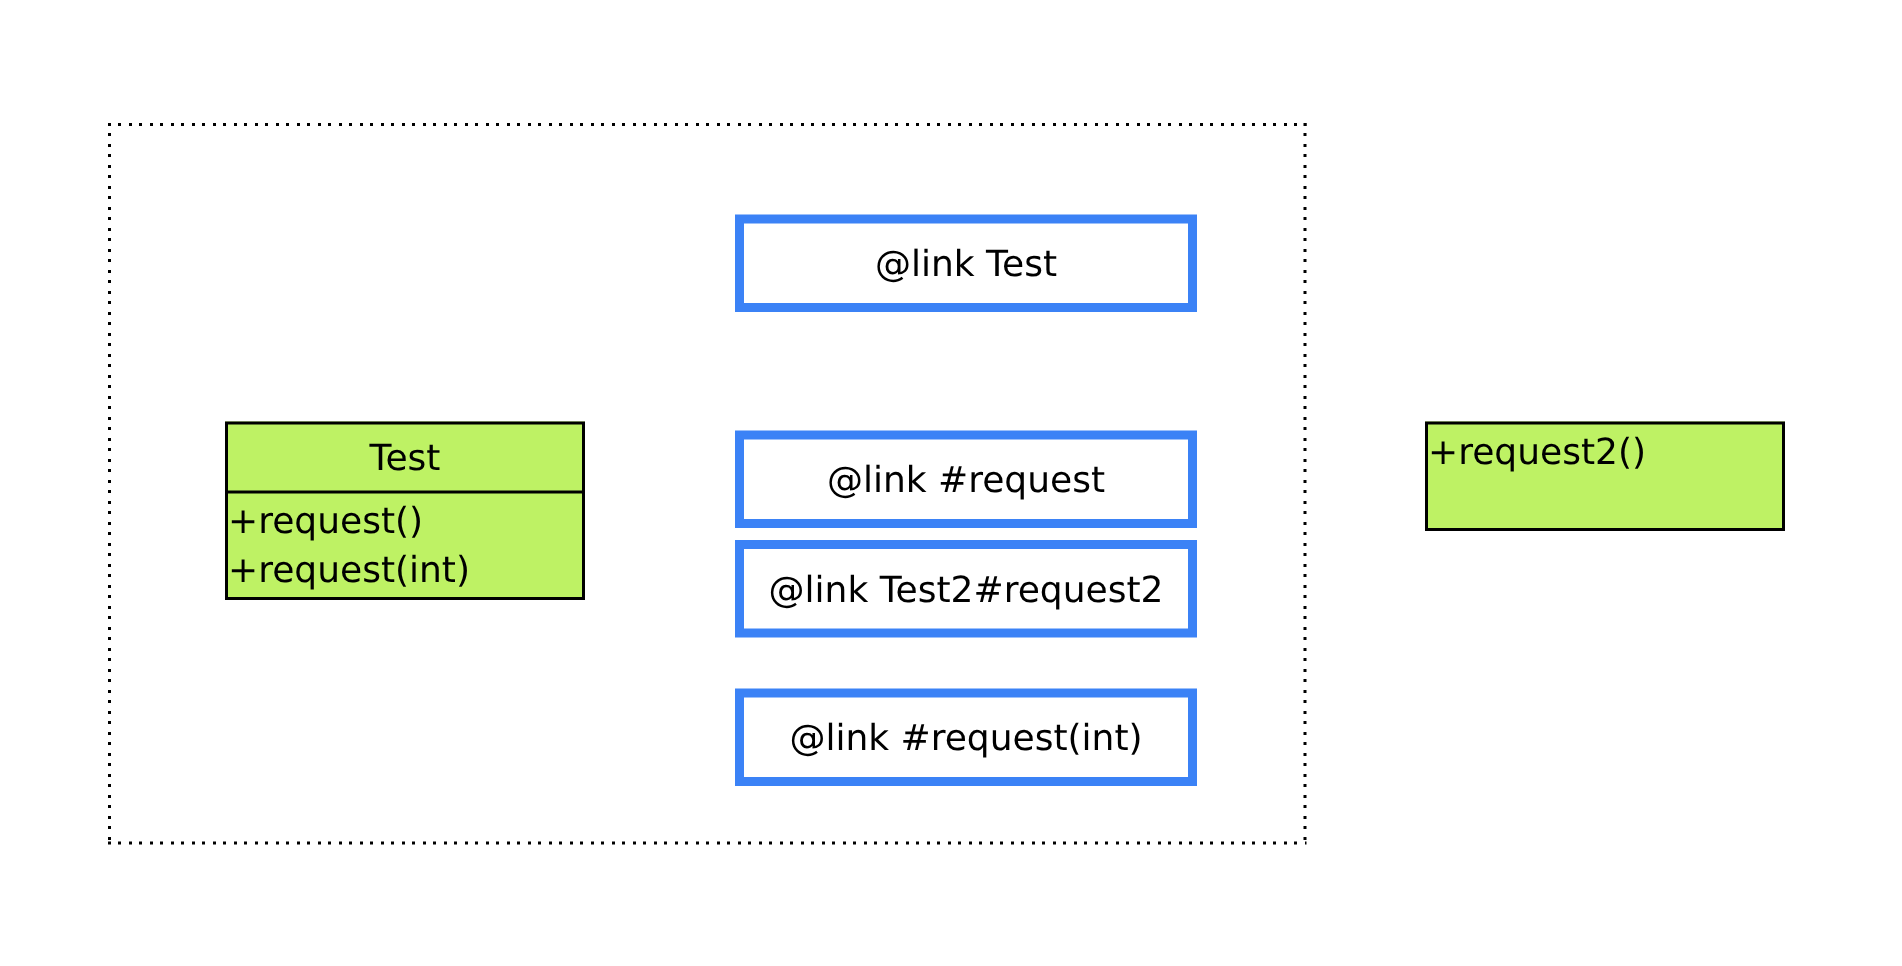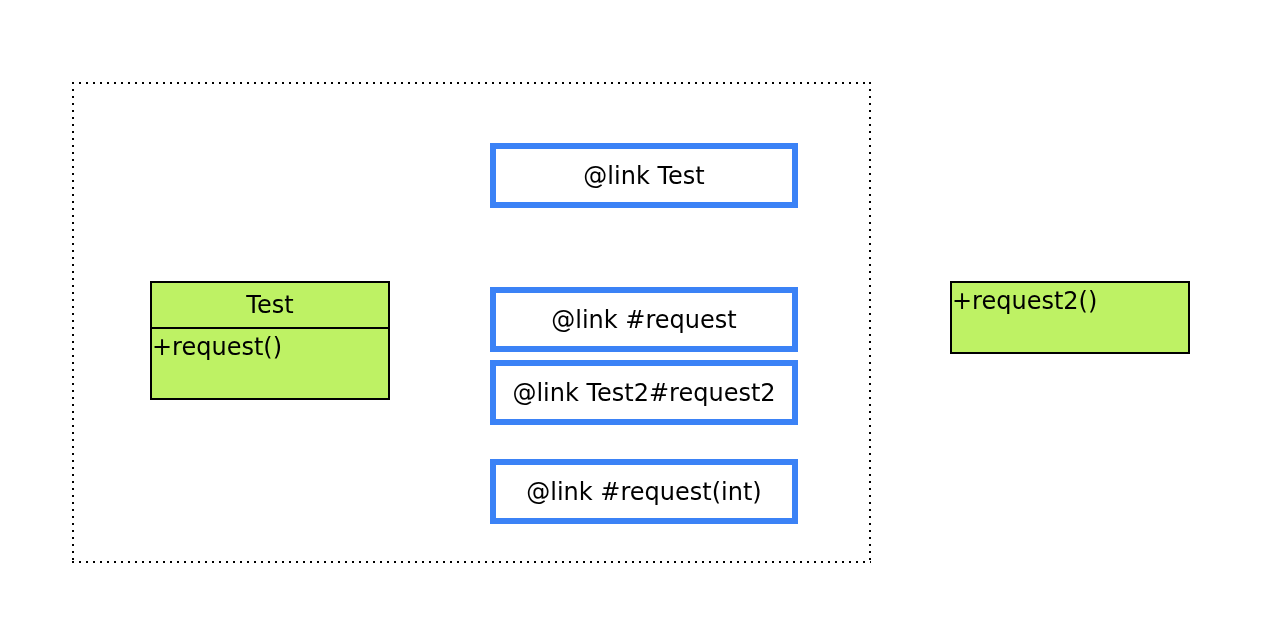--- a/index.html
+++ b/index.html
@@ -80,20 +80,21 @@
 <body>
 
 <div class="canvas">
 
   <div class="boundary"></div>
 
   <div class="class-box test">
     <div class="class-title">Test</div>
     <div class="class-members">
       <div class="member-line">+request()</div>
+      <div class="member-line">+request(int)</div>
     </div>
   </div>
 
   <div class="link-box l1">
     <span>@link Test</span>
   </div>
   <div class="link-box l2">
     <span>@link #request</span>
   </div>
   <div class="link-box l3">

